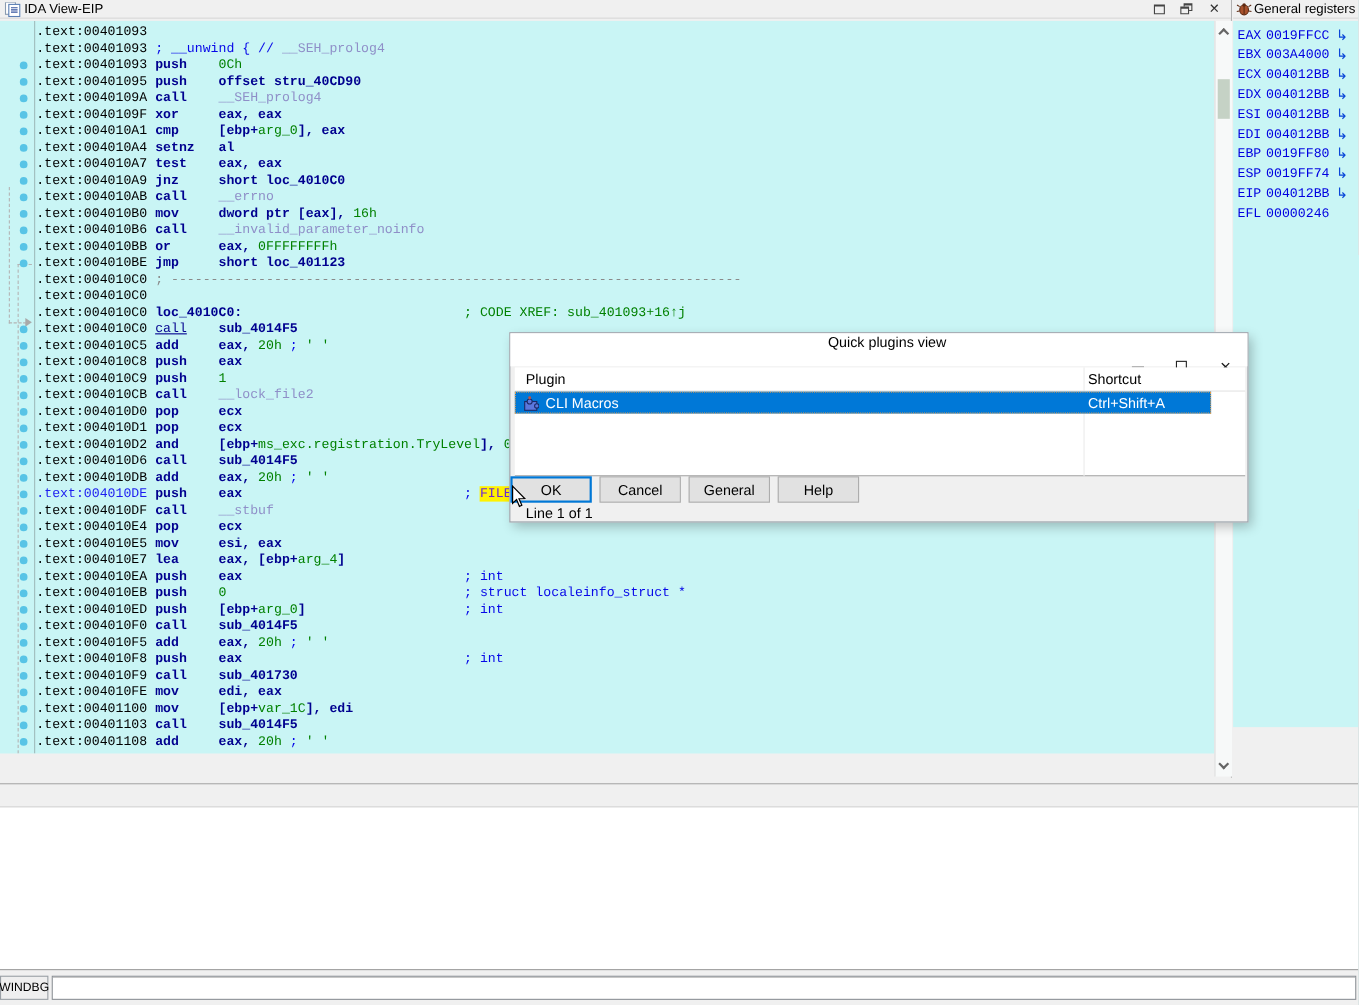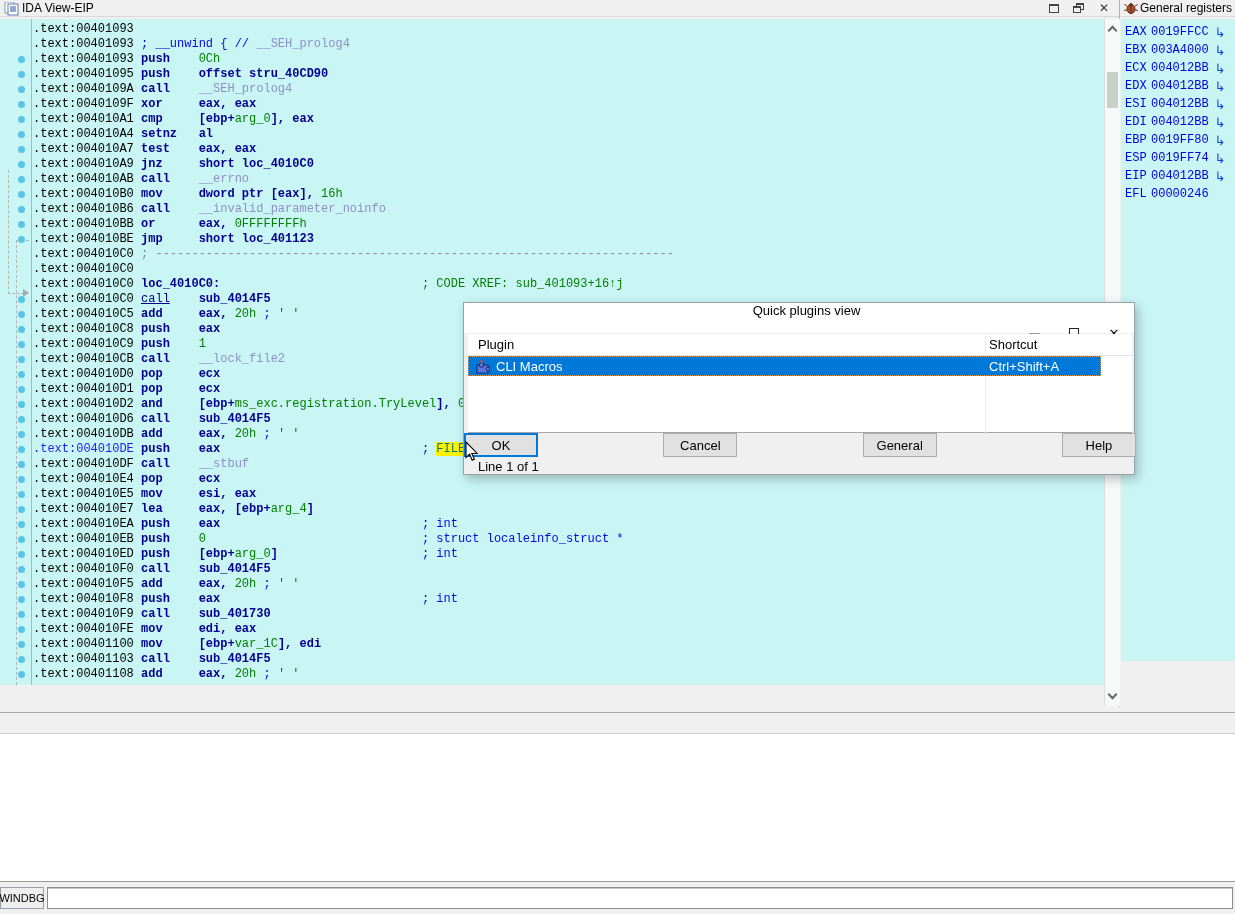--- a/index.html
+++ b/index.html
@@ -22,21 +22,21 @@
   .glyph-restore i.b { left:3px; top:0; } .glyph-restore i.f { left:0; top:3px; }
   .glyph-close { font-size:12px; color:#333; line-height:1; }
 
   .disasm { left:0; top:19px; width:1104px; height:666px; background:#c9f5f5; overflow:hidden; }
   .margin-line { left:31px; top:0; height:100%; border-left:1px solid #9fbcbc; }
   .dlines { left:33px; top:3px; font-family:"Liberation Mono","DejaVu Sans Mono",monospace;
             font-size:12px; line-height:15px; white-space:pre; }
   .dline { height:15px; }
   .t-a{color:#000;} .t-s{color:#1d1df0;} .t-m{color:#00008f;font-weight:bold;} .t-u{color:#00008f;text-decoration:underline;}
   .t-n{color:#008000;} .t-v{color:#008000;} .t-l{color:#8f8fc8;} .t-c{color:#0707e8;}
-  .t-x{color:#008000;} .t-g{color:#8a8a8a;} .t-h{color:#0f766e;background:#fff200;}
+  .t-x{color:#008000;} .t-g{color:#8a8a8a;} .t-h{color:#6d28d9;background:#fff200;}
   .bp-dot { position:absolute; left:18px; width:7px; height:7px; border-radius:50%; background:#58c4e6; }
   .jarrow { border-color:#b4b4b4; }
   .arrowhead { width:0; height:0; border-top:4px solid transparent; border-bottom:4px solid transparent;
                border-left:6px solid #a9a9a9; }
 
   .vscroll { left:1104px; top:19px; width:16px; height:687px; background:#f7f9f9; border-left:1px solid #dcdcdc; }
   .chev { position:absolute; left:4px; width:7px; height:7px; border-left:2px solid #666; border-top:2px solid #666; }
   .chev.up { top:8px; transform:rotate(45deg); }
   .chev.down { bottom:8px; transform:rotate(225deg); }
   .vthumb { position:absolute; left:2px; top:53px; width:11px; height:36px; background:#c5d2c5; }
@@ -77,21 +77,21 @@
            border-bottom:1px solid #a6a6a6; font-size:13px; }
   .phead { position:relative; height:22px; border-bottom:1px solid #e3e3e3; color:#000; }
   .phead .h1 { position:absolute; left:10px; top:3px; } .phead .h2 { position:absolute; left:521px; top:3px; }
   .coldiv { position:absolute; left:517px; top:0; height:99px; border-left:1px solid #ececec; }
   .prow { position:absolute; left:0; top:22px; width:633px; height:20px; background:#0078d7; color:#fff;
           display:flex; align-items:center; outline:1px dotted rgba(235,160,70,.95); outline-offset:-1px; }
   .prow .pname { margin-left:28px; }
   .prow .pshort { position:absolute; left:521px; }
   .prow .picon { position:absolute; left:7px; top:3px; }
   .dlg-buttons { position:absolute; left:0; top:130px; width:672px; height:26px; display:flex;
-                 justify-content:space-between; gap:7px; }
+                 justify-content:flex-start; gap:7px; }
   .btn { width:74px; height:24px; background:#e1e1e1; border:1px solid #adadad; font-size:13px;
          font-family:"Liberation Sans",sans-serif; color:#000; display:flex; align-items:center; justify-content:center; }
   .btn.default { border:2px solid #0078d7; }
   .dlg-status { position:absolute; left:14px; top:156px; font-size:13px; color:#000; }
 
   .cursor { z-index:60; }
 </style>
 </head>
 <body>
 

